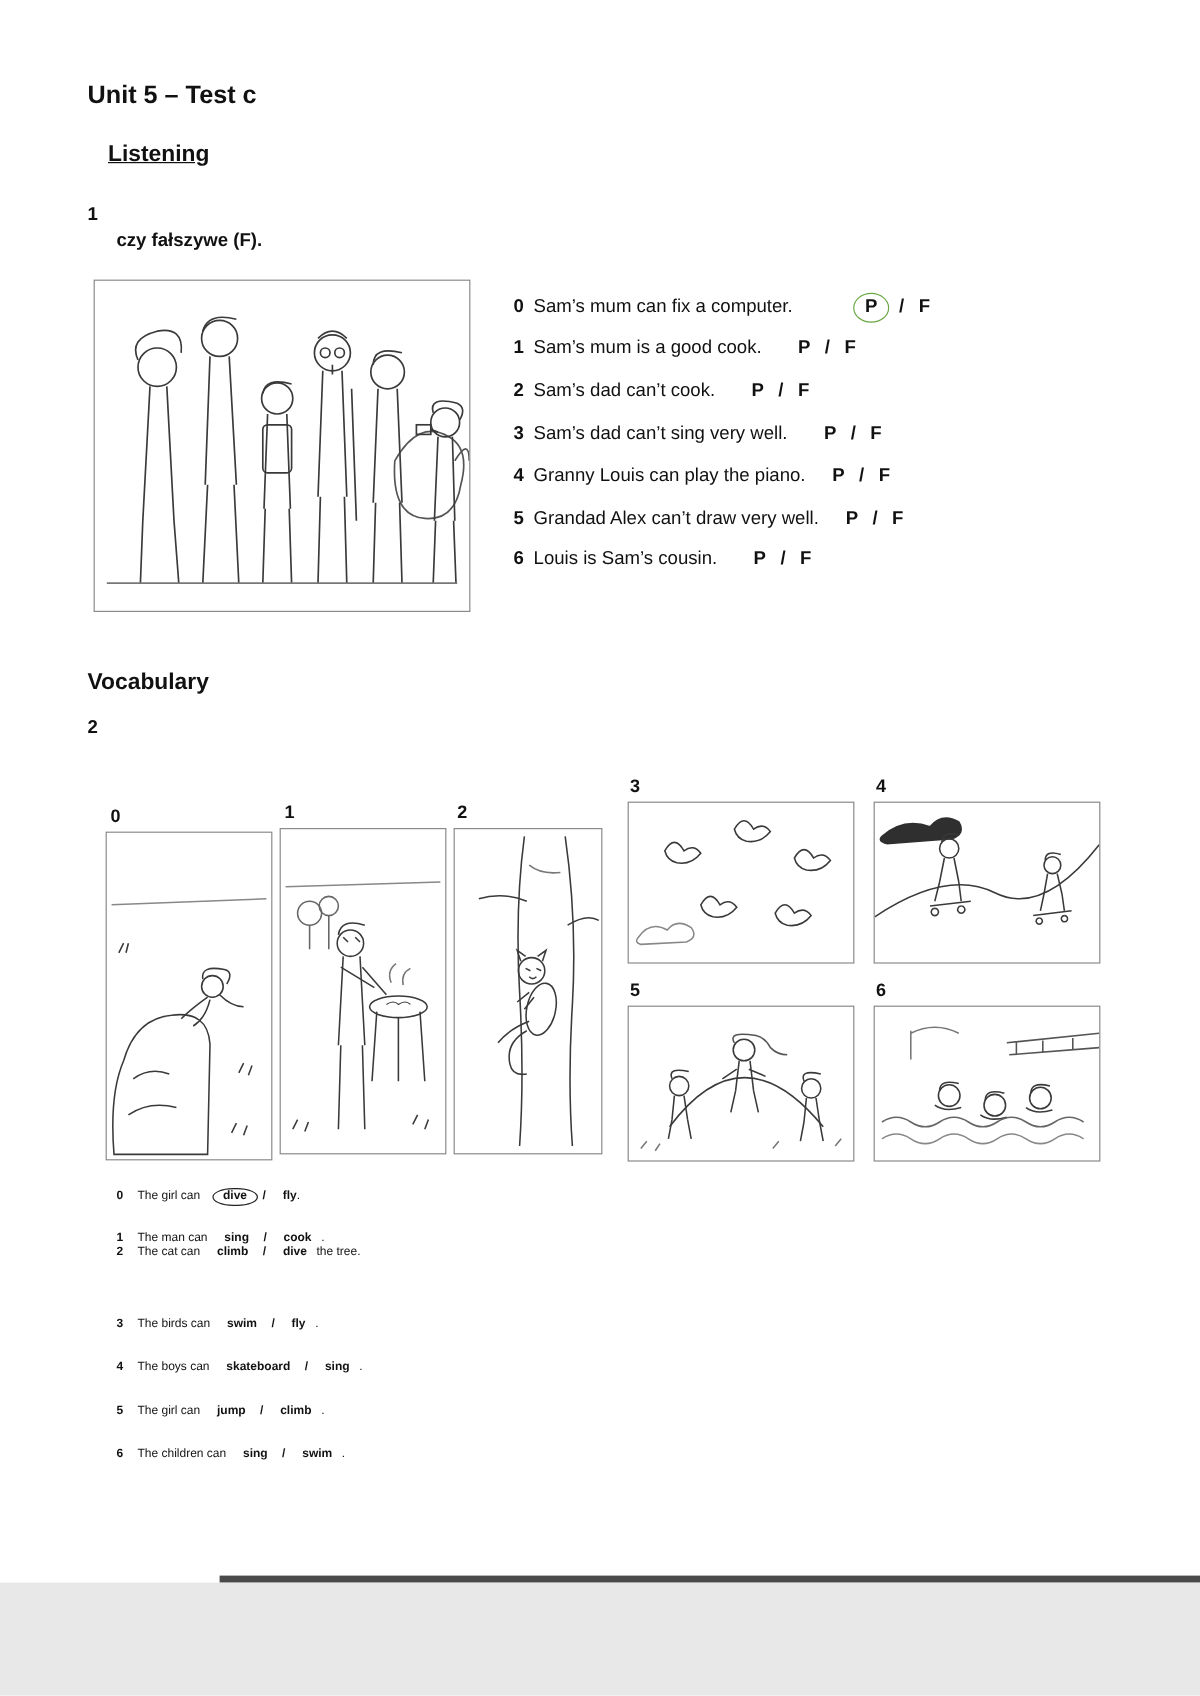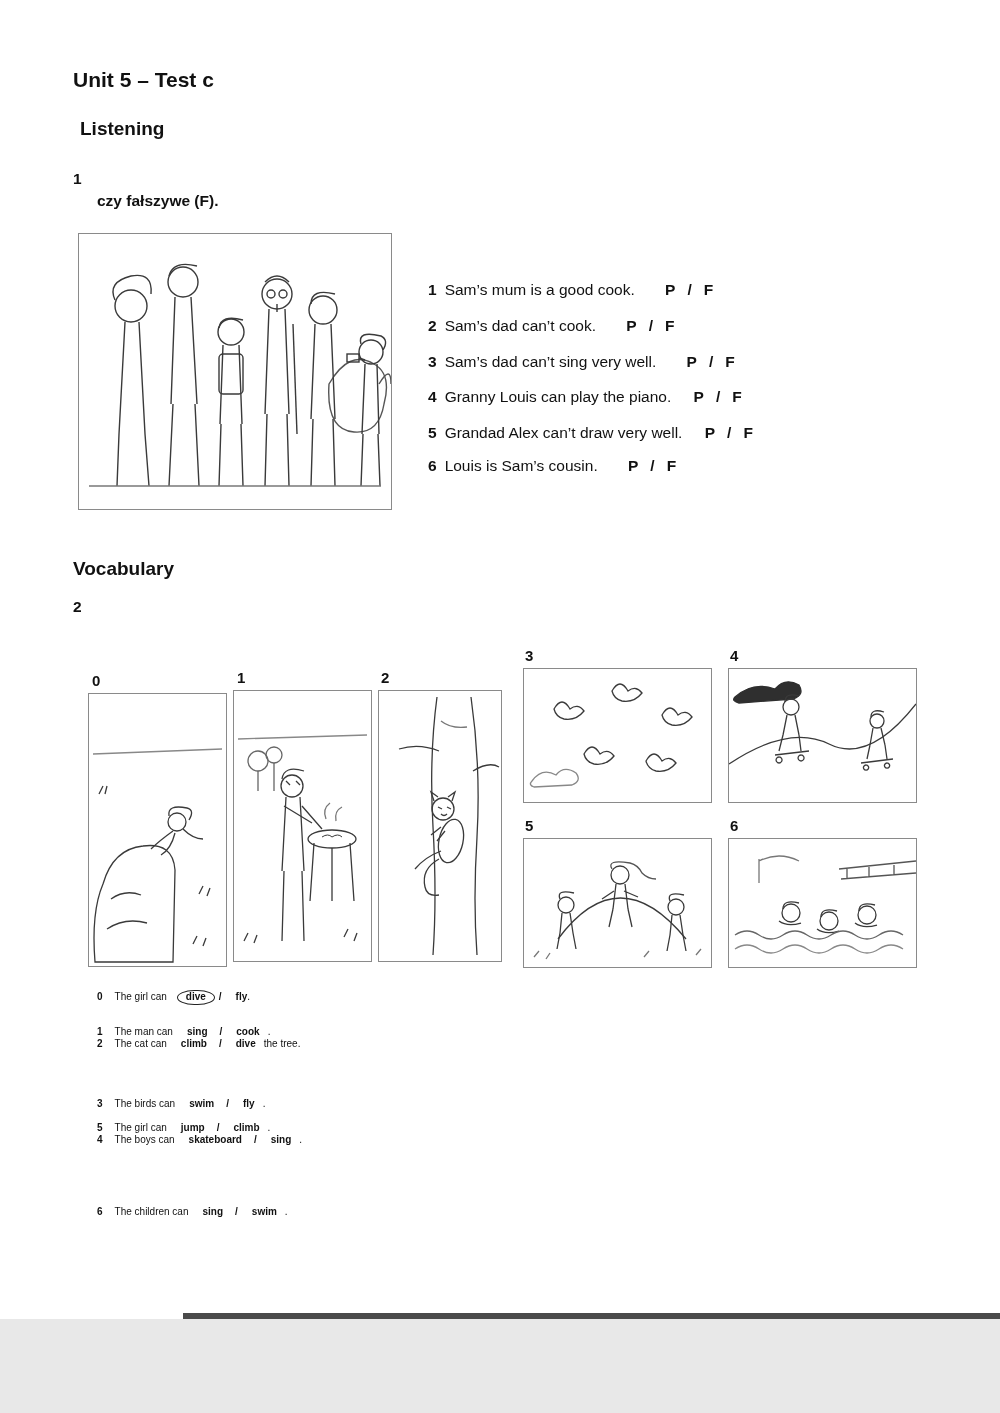--- a/index.html
+++ b/index.html
@@ -48,21 +48,21 @@
   .bottom-strip{position:absolute;left:183px;right:0;bottom:0;height:6px;background:#4a4a4a;}
 
   svg{display:block;}
 </style>
 </head>
 <body>
 
 <div class="page">
 
   <div class="abs h1" style="left:73px;top:68px;">Unit 5 – Test c</div>
-  <div class="abs h2" style="left:80px;top:118px;">Listening</div>
+  <div class="abs h2" style="left:90px;top:118px;text-decoration:underline;">Listening</div>
 
   <div class="abs instr" style="left:73px;top:168px;width:720px;">
     <span class="num">1</span>
     <span>
       <br>
       <span>czy fałszywe (F).</span>
     </span>
   </div>
 
   <div class="abs img-box" style="left:78px;top:233px;width:312px;height:275px;">
@@ -90,20 +90,26 @@
       <path d="M236 90 L232 185 M252 90 L256 185 M234 185 L232 252 M254 185 L256 252"></path>
       <circle cx="292" cy="118" r="12"></circle>
       <path d="M282 110 q-4 -14 20 -8 q8 4 2 14"></path>
       <path d="M286 130 L283 200 M298 130 L300 200 M284 200 L282 252 M299 200 L301 252"></path>
       <rect x="268" y="120" width="12" height="8"></rect>
       <path d="M280 124 L286 126"></path>
       <path d="M10 252 L302 252" stroke="#777"></path>
     </svg>
   </div>
 
+  <div class="l-row" style="top:244px;">
+    <span class="num">0</span><span>Sam’s mum can fix a computer.</span>
+    <span class="pf" style="margin-left:46px;">
+      <span class="circled-green">P</span><span class="sl">/</span><span>F</span>
+    </span>
+  </div>
   <div class="l-row" style="top:281px;">
     <span class="num">1</span><span>Sam’s mum is a good cook.</span>
     <span class="pf" style="margin-left:26px;">
       <span>P</span><span class="sl">/</span><span>F</span>
     </span>
   </div>
   <div class="l-row" style="top:317px;">
     <span class="num">2</span><span>Sam’s dad can’t cook.</span>
     <span class="pf" style="margin-left:26px;margin-top:48px;">
       <span>P</span><span class="sl">/</span><span>F</span>
@@ -256,21 +262,21 @@
   </div>
   <div class="v-row" style="top:1038px;">
     <span class="num">2</span><span>The cat can</span><span class="opt">climb</span><span class="sl">/</span><span class="opt">dive</span><span class="after">the tree.</span>
   </div>
   <div class="v-row" style="top:1098px;">
     <span class="num">3</span><span>The birds can</span><span class="opt">swim</span><span class="sl">/</span><span class="opt">fly</span><span class="after">.</span>
   </div>
   <div class="v-row" style="top:1134px;">
     <span class="num">4</span><span>The boys can</span><span class="opt">skateboard</span><span class="sl">/</span><span class="opt">sing</span><span class="after">.</span>
   </div>
-  <div class="v-row" style="top:1122px;text-align:right;">
+  <div class="v-row" style="top:1170px;text-align:right;">
     <span class="num">5</span><span>The girl can</span><span class="opt">jump</span><span class="sl">/</span><span class="opt">climb</span><span class="after">.</span>
   </div>
   <div class="v-row" style="top:1206px;">
     <span class="num">6</span><span>The children can</span><span class="opt">sing</span><span class="sl">/</span><span class="opt">swim</span><span class="after">.</span>
   </div>
 
   <div class="footer">
     <div class="logo-grid">
       <div class="logo-tile t-l">L</div>
       <div class="logo-tile t-i">I</div>

